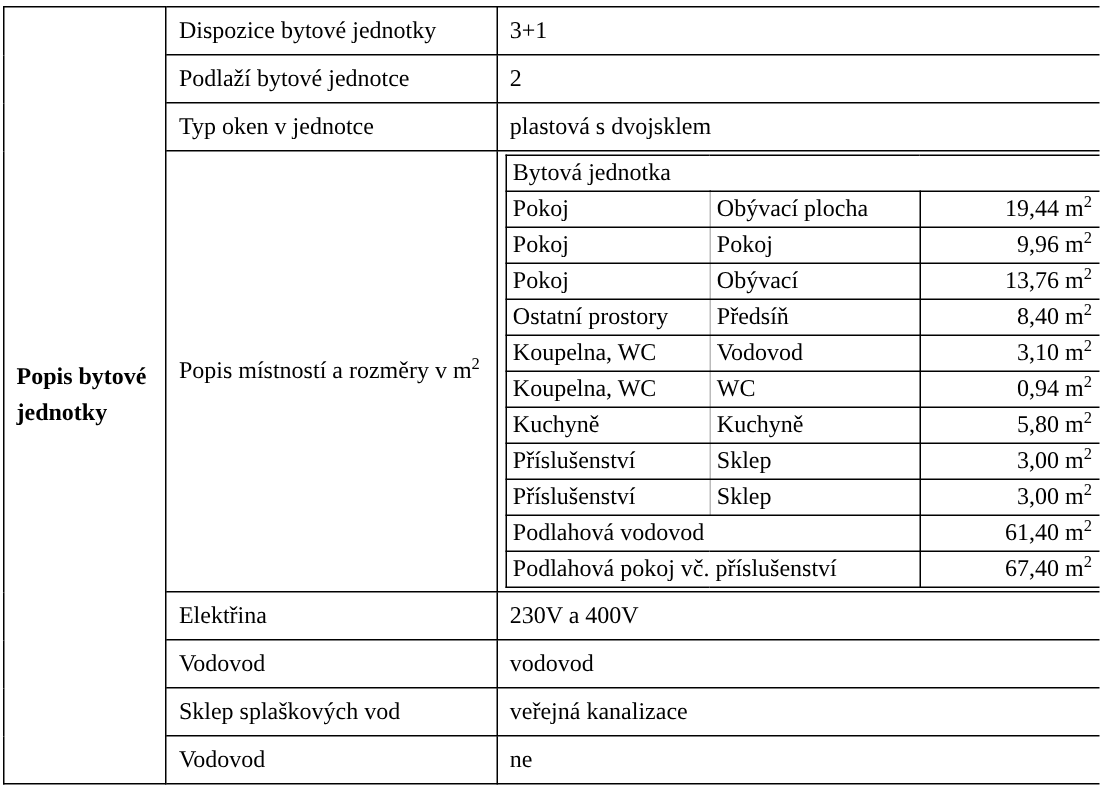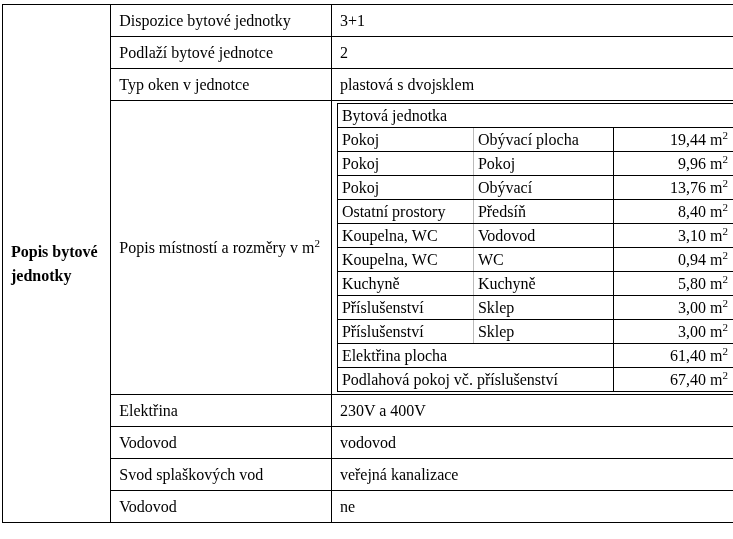--- a/index.html
+++ b/index.html
@@ -146,41 +146,41 @@
                 <td class="cat">Příslušenství</td>
                 <td>Sklep</td>
                 <td class="area">3,00 m<sup>2</sup></td>
               </tr>
               <tr>
                 <td class="cat">Příslušenství</td>
                 <td>Sklep</td>
                 <td class="area">3,00 m<sup>2</sup></td>
               </tr>
               <tr>
-                <td colspan="2">Elektřina plocha</td>
+                <td colspan="2">Podlahová vodovod</td>
                 <td class="area">61,40 m<sup>2</sup></td>
               </tr>
               <tr>
                 <td colspan="2">Podlahová pokoj vč. příslušenství</td>
                 <td class="area">67,40 m<sup>2</sup></td>
               </tr>
             </tbody>
           </table>
         </td>
       </tr>
       <tr>
         <td class="label-cell">Elektřina</td>
         <td class="value-cell">230V a 400V</td>
       </tr>
       <tr>
         <td class="label-cell">Vodovod</td>
         <td class="value-cell">vodovod</td>
       </tr>
       <tr>
-        <td class="label-cell">Svod splaškových vod</td>
+        <td class="label-cell">Sklep splaškových vod</td>
         <td class="value-cell">veřejná kanalizace</td>
       </tr>
       <tr>
         <td class="label-cell">Vodovod</td>
         <td class="value-cell">ne</td>
       </tr>
     </tbody>
   </table>
 </div>
 

